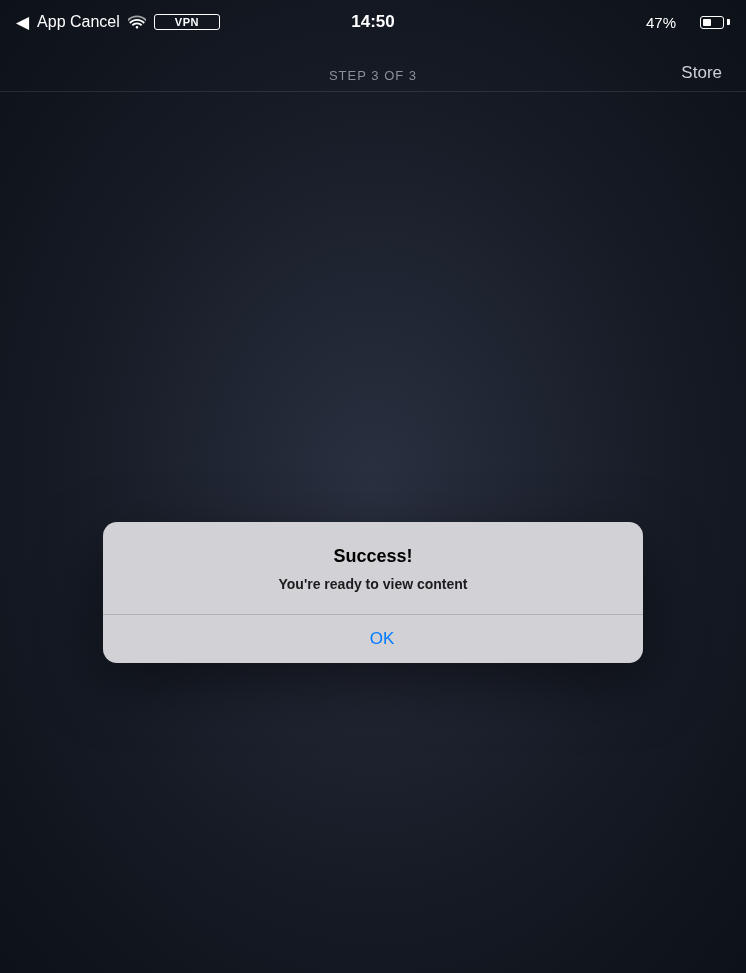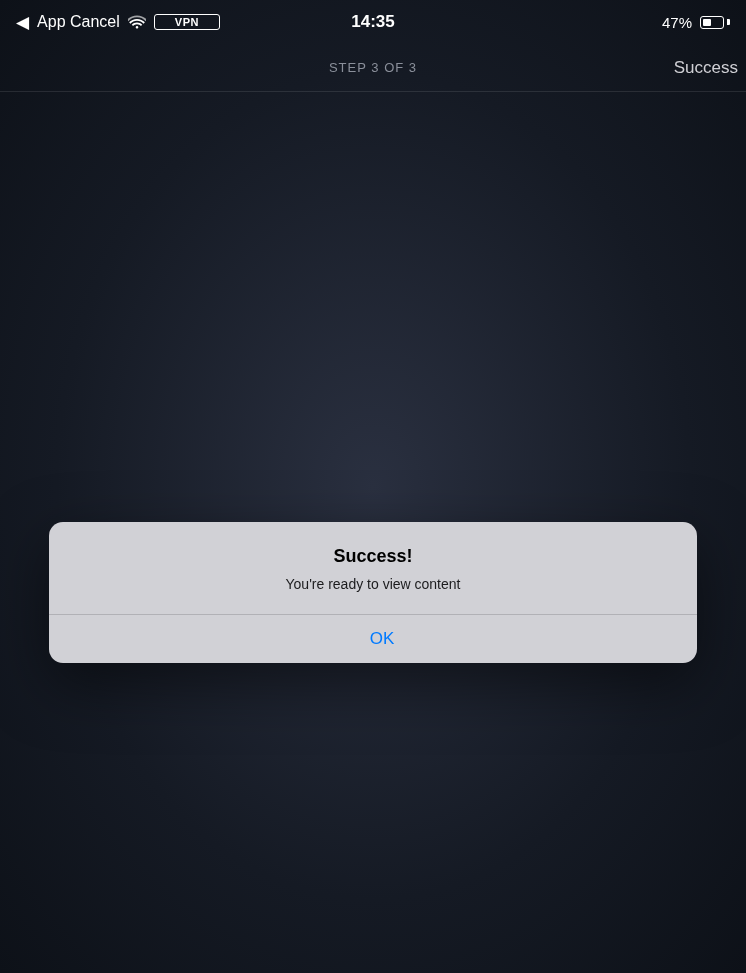--- a/index.html
+++ b/index.html
@@ -66,21 +66,21 @@
       font-weight: 600;
       color: #ffffff;
       position: absolute;
       left: 50%;
       transform: translateX(-50%);
     }
 
     .status-bar-right {
       display: flex;
       align-items: center;
-      gap: 8px;
+      gap: 24px;
       font-size: 15px;
       font-weight: 500;
       color: #ffffff;
     }
 
     .battery-icon {
       display: inline-flex;
       align-items: center;
       gap: 2px;
     }
@@ -107,23 +107,23 @@
       width: 3px;
       height: 6px;
       background: #ffffff;
       border-radius: 0 1px 1px 0;
       margin-left: 1px;
     }
 
     
     .nav-bar {
       display: flex;
-      align-items: center;
+      align-items: flex-end;
       justify-content: space-between;
-      padding: 8px 8px;
+      padding: 8px 24px;
       height: 48px;
       border-bottom: 1px solid rgba(255,255,255,0.1);
     }
 
     .nav-step {
       font-size: 13px;
       font-weight: 500;
       color: #8a8f9a;
       letter-spacing: 1px;
       text-transform: uppercase;
@@ -149,41 +149,41 @@
       align-items: center;
       justify-content: center;
       height: calc(973px - 44px - 48px);
       padding: 20px;
     }
 
     
     .alert-dialog {
       background: #d1d1d6;
       border-radius: 14px;
-      width: 648px;
+      width: 540px;
       overflow: hidden;
       box-shadow: 0 20px 60px rgba(0,0,0,0.5);
       margin-top: 120px;
     }
 
     .alert-body {
       padding: 24px 20px 20px;
       text-align: center;
     }
 
     .alert-title {
       font-size: 18px;
       font-weight: 700;
       color: #000000;
       margin-bottom: 8px;
     }
 
     .alert-message {
       font-size: 14px;
-      font-weight: 400;
+      font-weight: 700;
       color: #1c1c1e;
       line-height: 1.4;
     }
 
     .alert-divider {
       height: 1px;
       background: rgba(0,0,0,0.15);
       margin: 0;
     }
 
@@ -222,37 +222,37 @@
       <svg class="wifi-svg" viewBox="0 0 20 16" fill="white">
         <path d="M10 12.5c-.8 0-1.5.7-1.5 1.5s.7 1.5 1.5 1.5 1.5-.7 1.5-1.5-.7-1.5-1.5-1.5z"></path>
         <path d="M10 8.5C7.6 8.5 5.5 9.5 4 11.1l1.5 1.5C6.7 11.3 8.2 10.5 10 10.5s3.3.8 4.5 2.1l1.5-1.5C14.5 9.5 12.4 8.5 10 8.5z"></path>
         <path d="M10 4.5C6.4 4.5 3.2 6 1 8.4l1.5 1.5C4.3 7.7 7 6.5 10 6.5s5.7 1.2 7.5 3.4L19 8.4C16.8 6 13.6 4.5 10 4.5z"></path>
         <path d="M10 .5C5.2.5 1 2.5-1.5 5.7L0 7.2C2.2 4.3 5.9 2.5 10 2.5s7.8 1.8 10 4.7l1.5-1.5C19 2.5 14.8.5 10 .5z" opacity="0.6"></path>
       </svg>
     </span>
     <span class="vpn-badge">VPN</span>
   </div>
 
-  <div class="status-bar-center">14:35</div>
+  <div class="status-bar-center">14:50</div>
 
   <div class="status-bar-right">
     <span>47%</span>
     <span class="battery-icon">
       <span class="battery-body">
         <span class="battery-fill"></span>
       </span>
       <span class="battery-tip"></span>
     </span>
   </div>
 </div>
 
 <div class="nav-bar">
   <div class="nav-placeholder"></div>
   <span class="nav-step">STEP 3 OF 3</span>
-  <span class="nav-cancel">Success</span>
+  <span class="nav-cancel">Store</span>
 </div>
 
 <div class="main-content">
 
   <div class="alert-dialog">
     <div class="alert-body">
       <div class="alert-title">Success!</div>
       <div class="alert-message">You're ready to view content</div>
     </div>
     <div class="alert-divider"></div>

